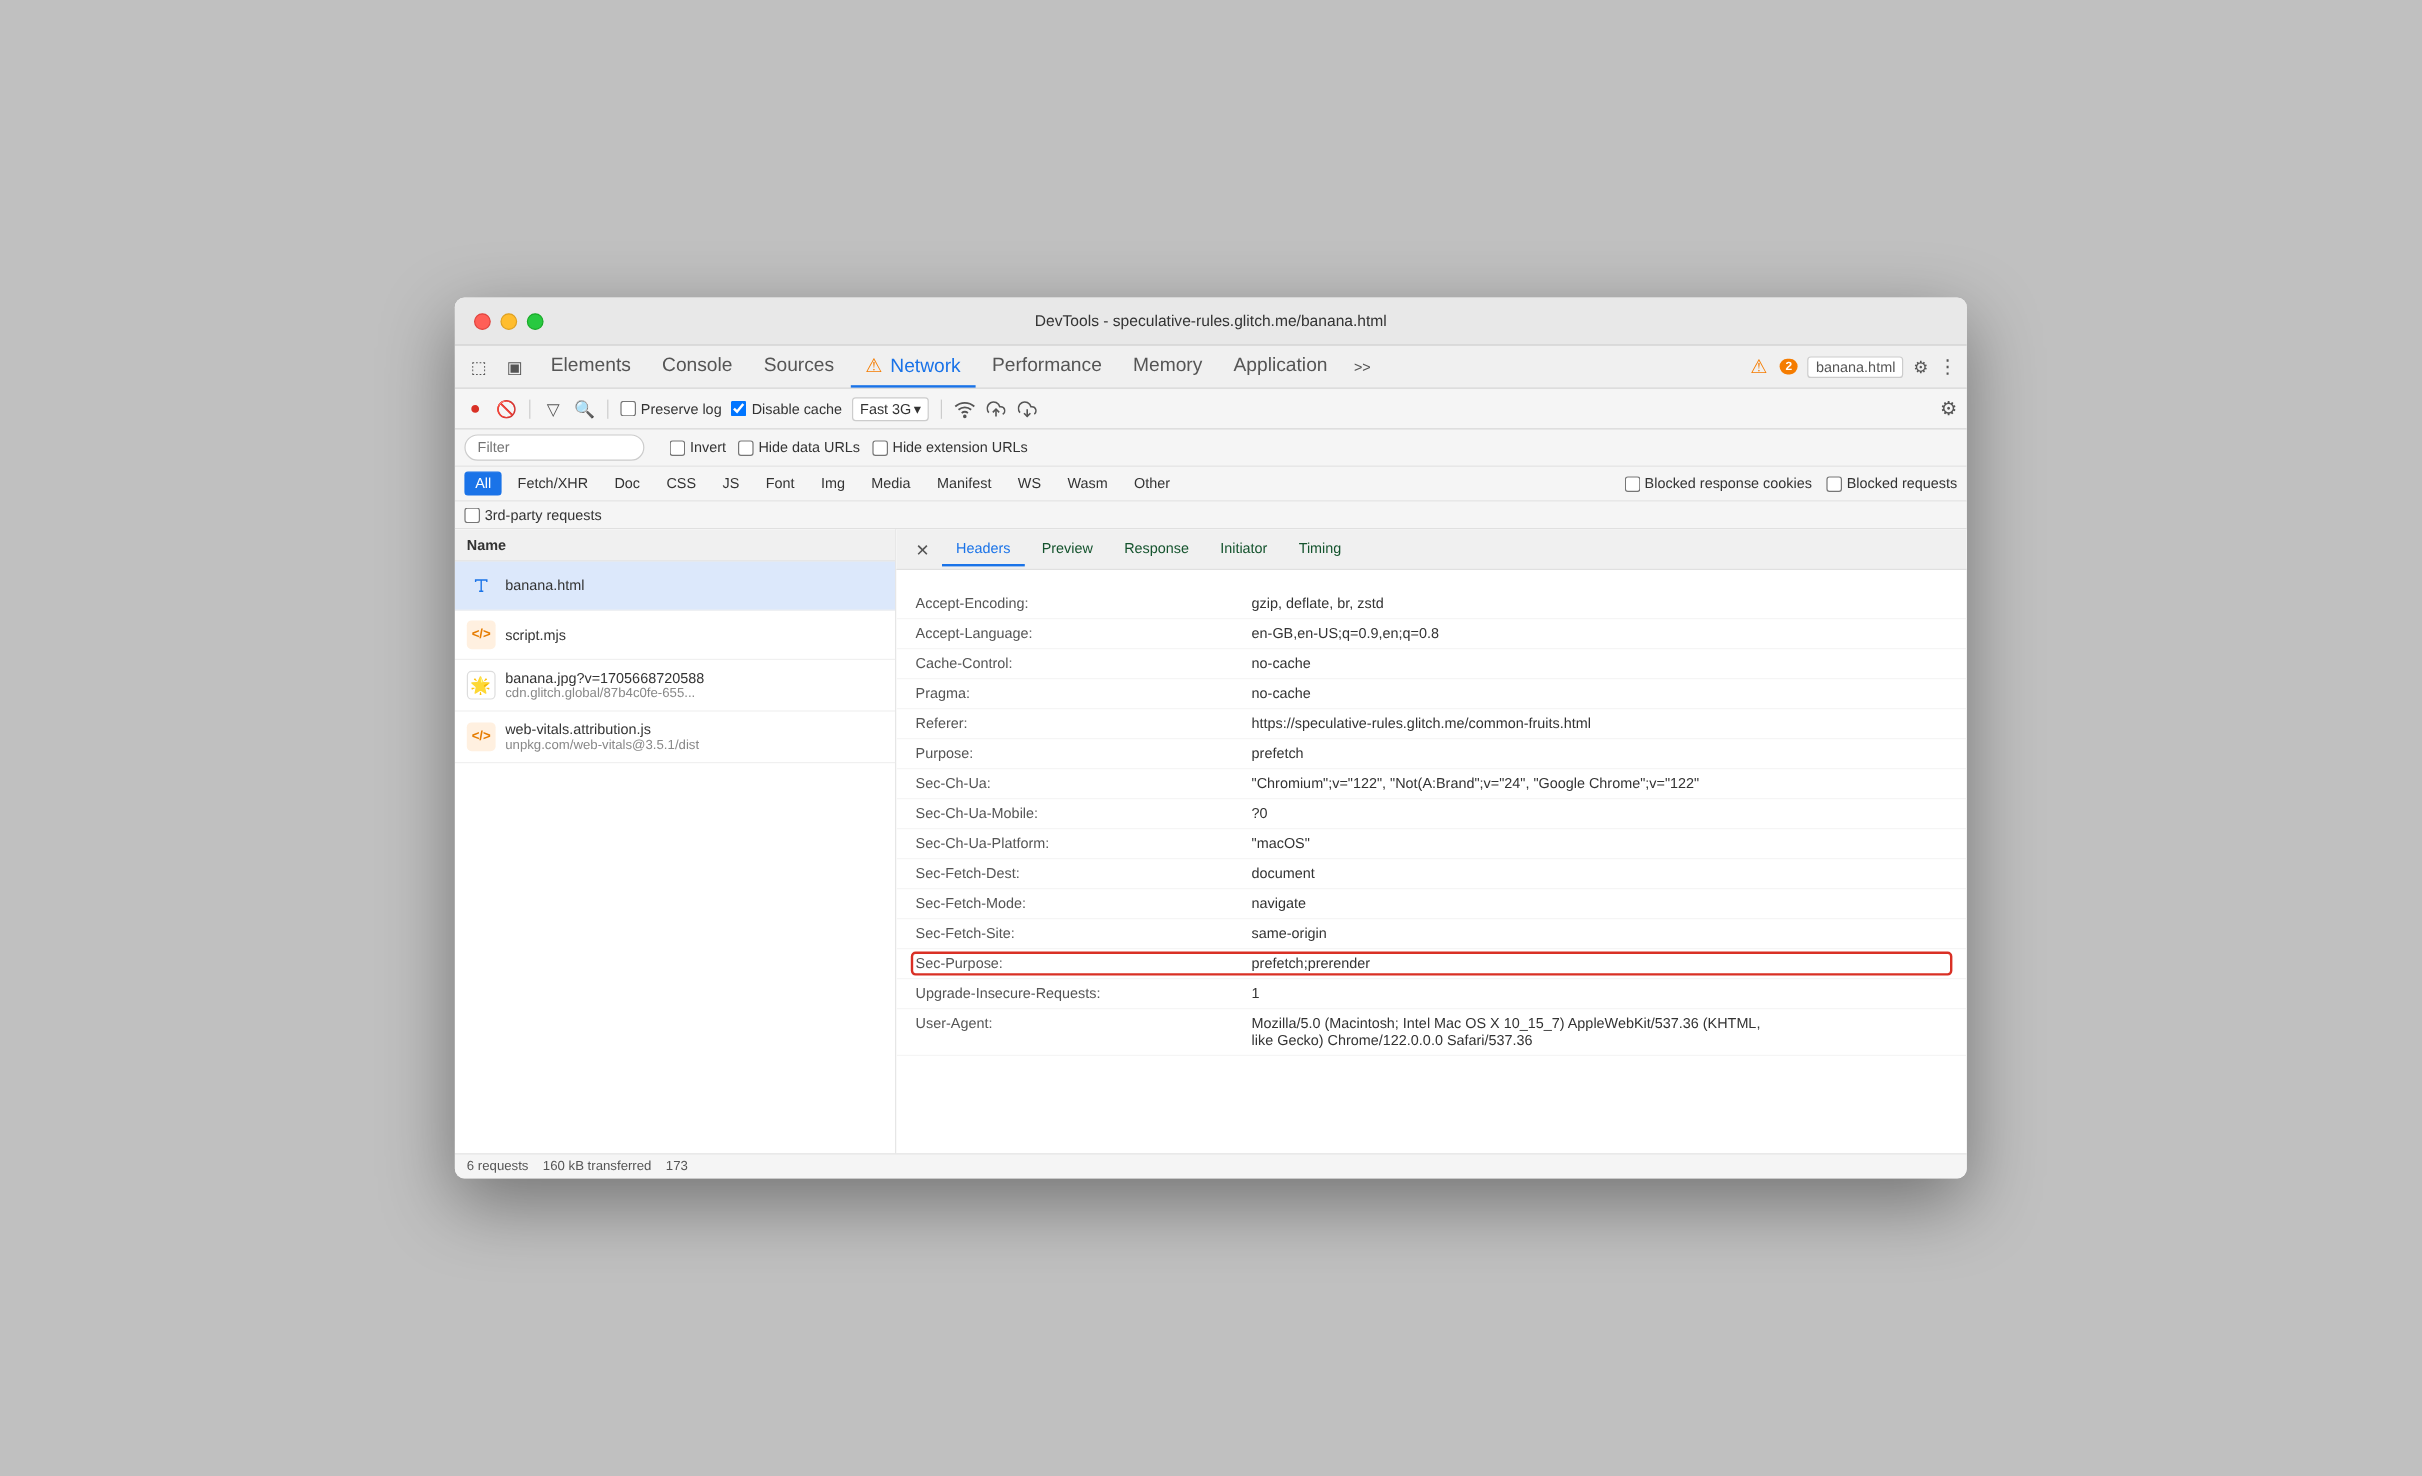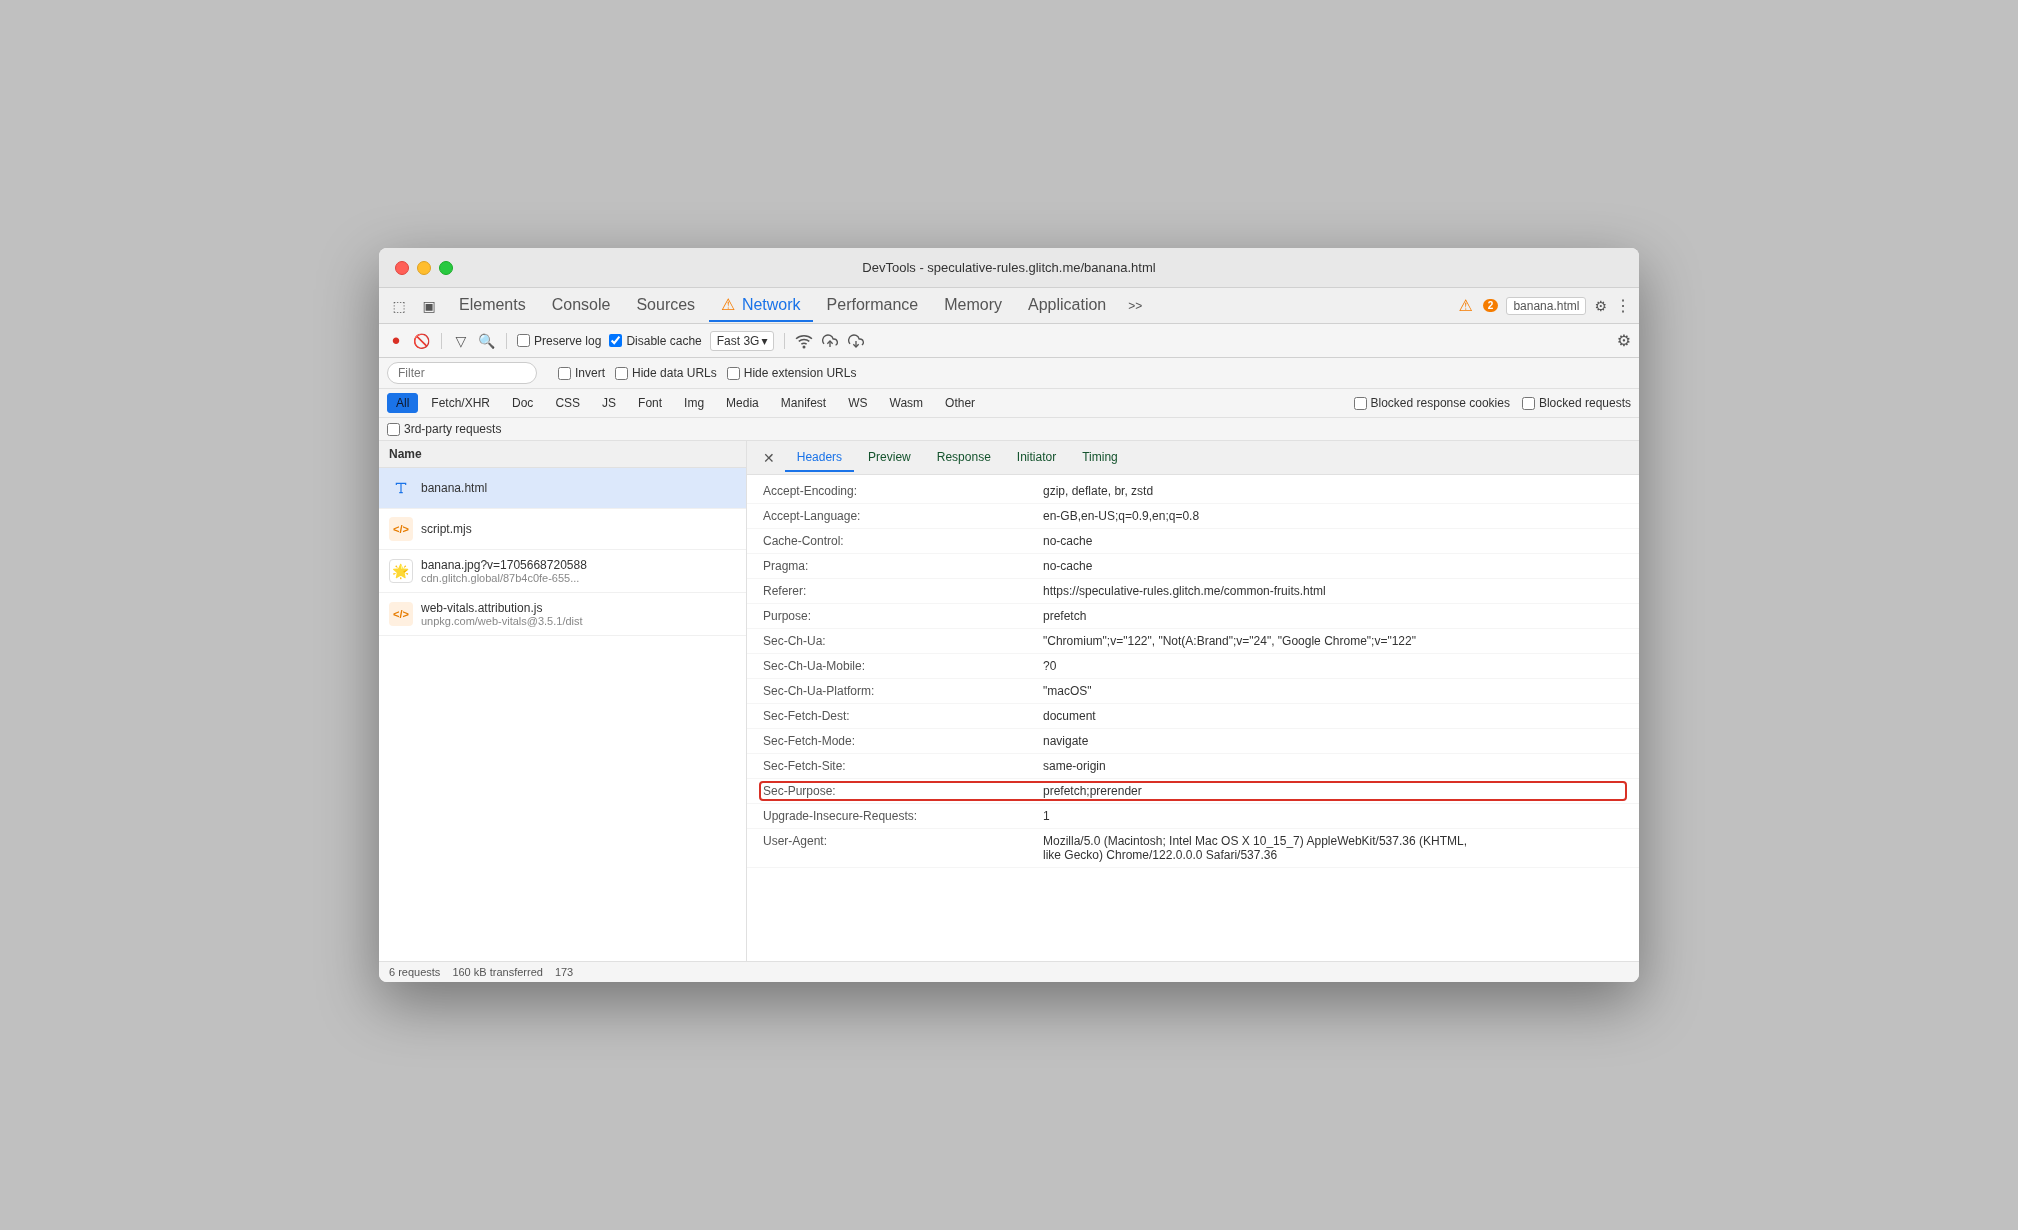--- a/index.html
+++ b/index.html
@@ -188,21 +188,21 @@
       padding: 2px 8px;
       font-size: 12px;
       border: 1px solid transparent;
       border-radius: 3px;
       cursor: pointer;
       background: transparent;
       color: #333;
     }
     .type-btn.active {
       background: #1a73e8;
-      color: #0f172a;
+      color: #ffffff;
       border-color: #1a73e8;
     }
     .blocked-options {
       margin-left: auto;
       display: flex;
       align-items: center;
       gap: 12px;
     }
     .third-party-bar {
       background: #f5f5f5;
@@ -282,21 +282,21 @@
       cursor: pointer;
       border-bottom: 2px solid transparent;
     }
     .detail-tab.active {
       color: #1a73e8;
       border-bottom: 2px solid #1a73e8;
     }
     .headers-content {
       overflow-y: auto;
       flex: 1;
-      padding: 4px 0;
+      padding: 16px 0;
     }
     .header-row {
       display: flex;
       padding: 5px 16px;
       border-bottom: 1px solid #f5f5f5;
       font-size: 12px;
     }
     .header-row.highlighted {
       background: transparent;
       position: relative;

